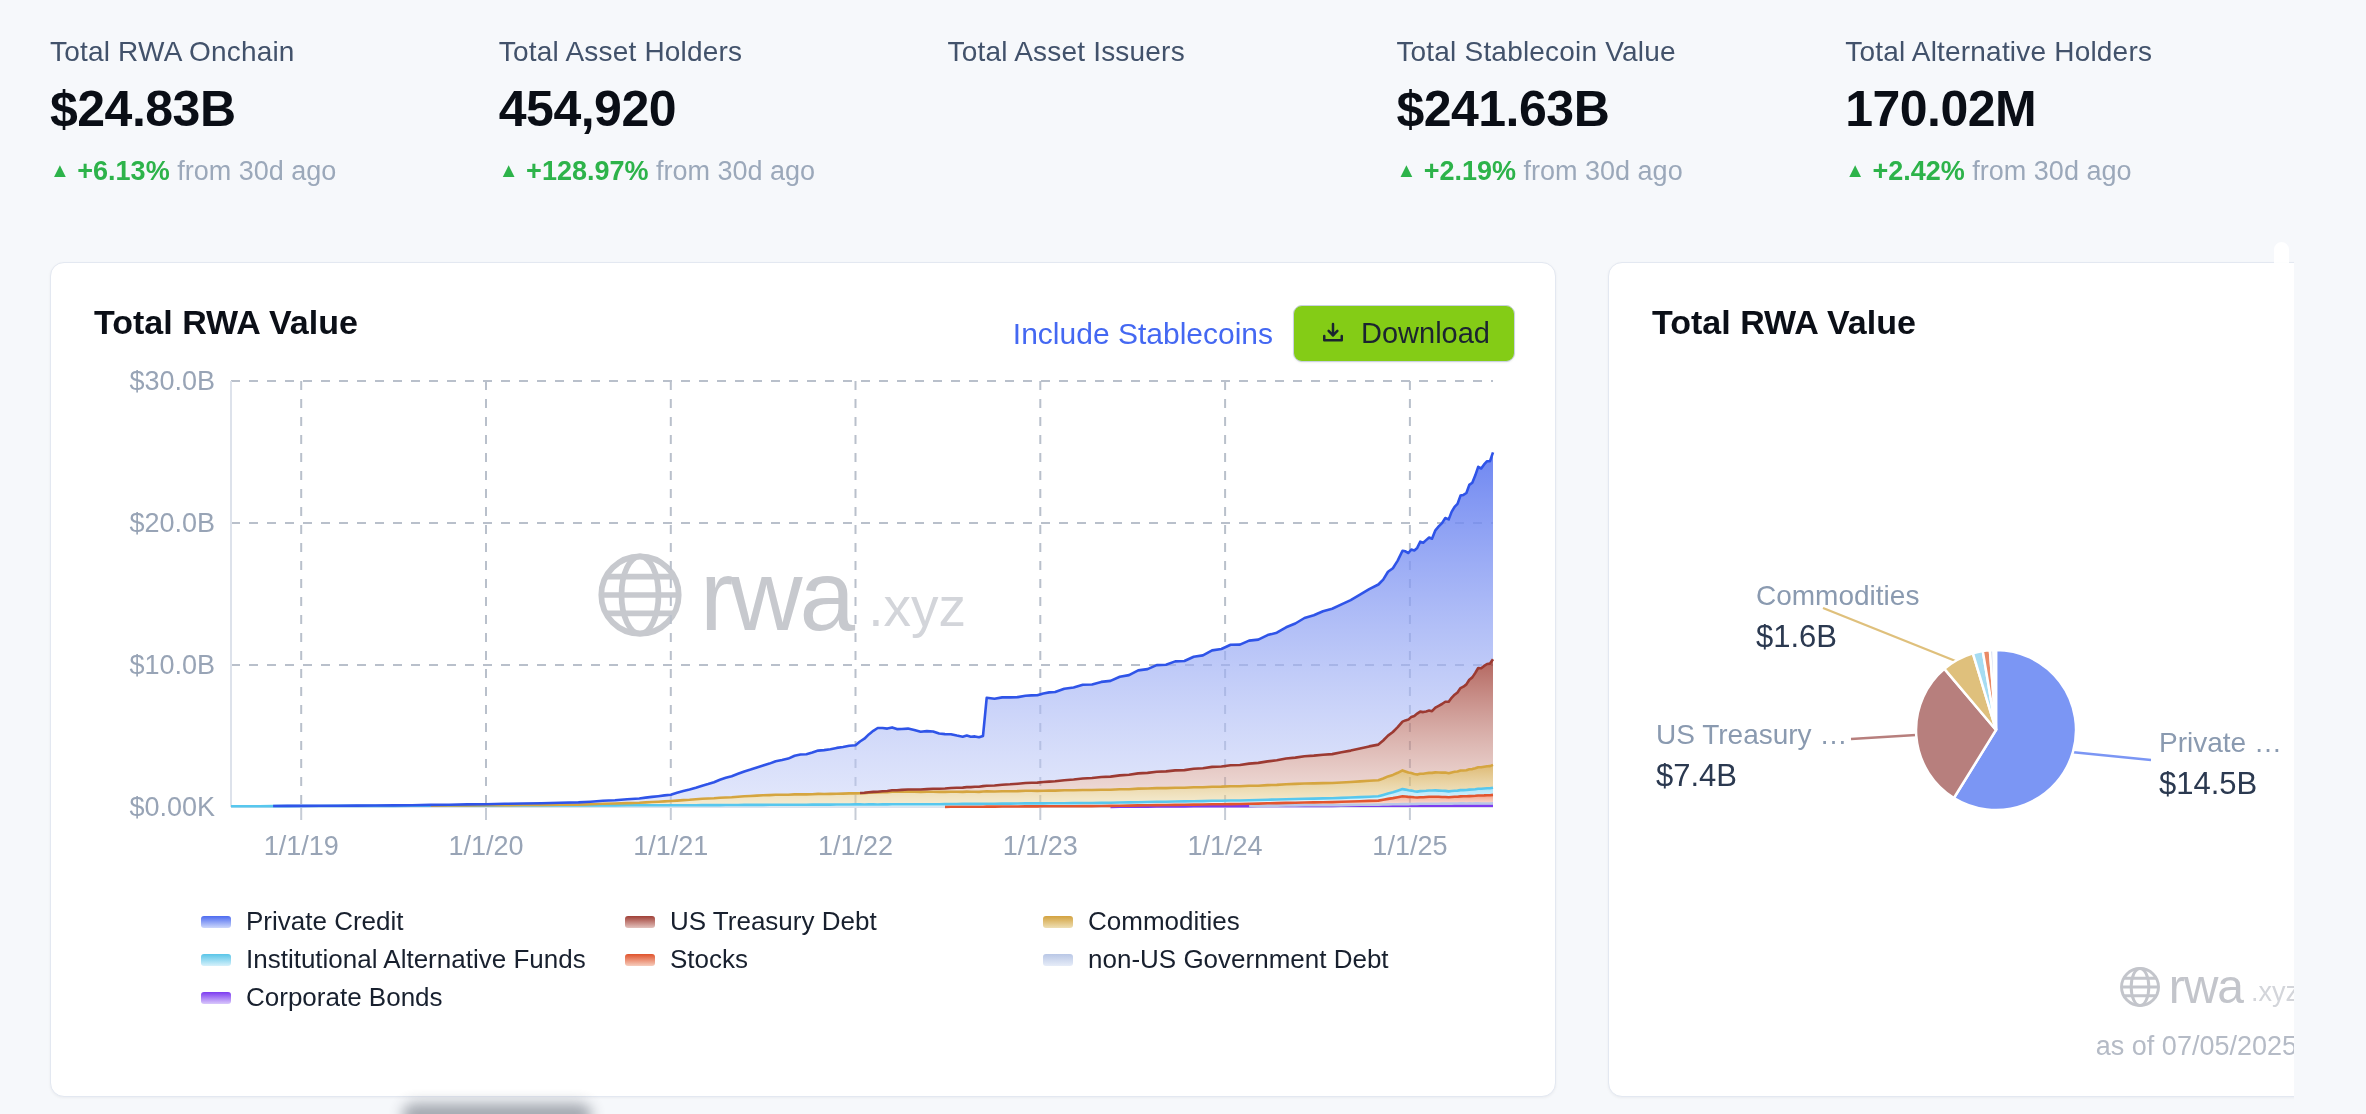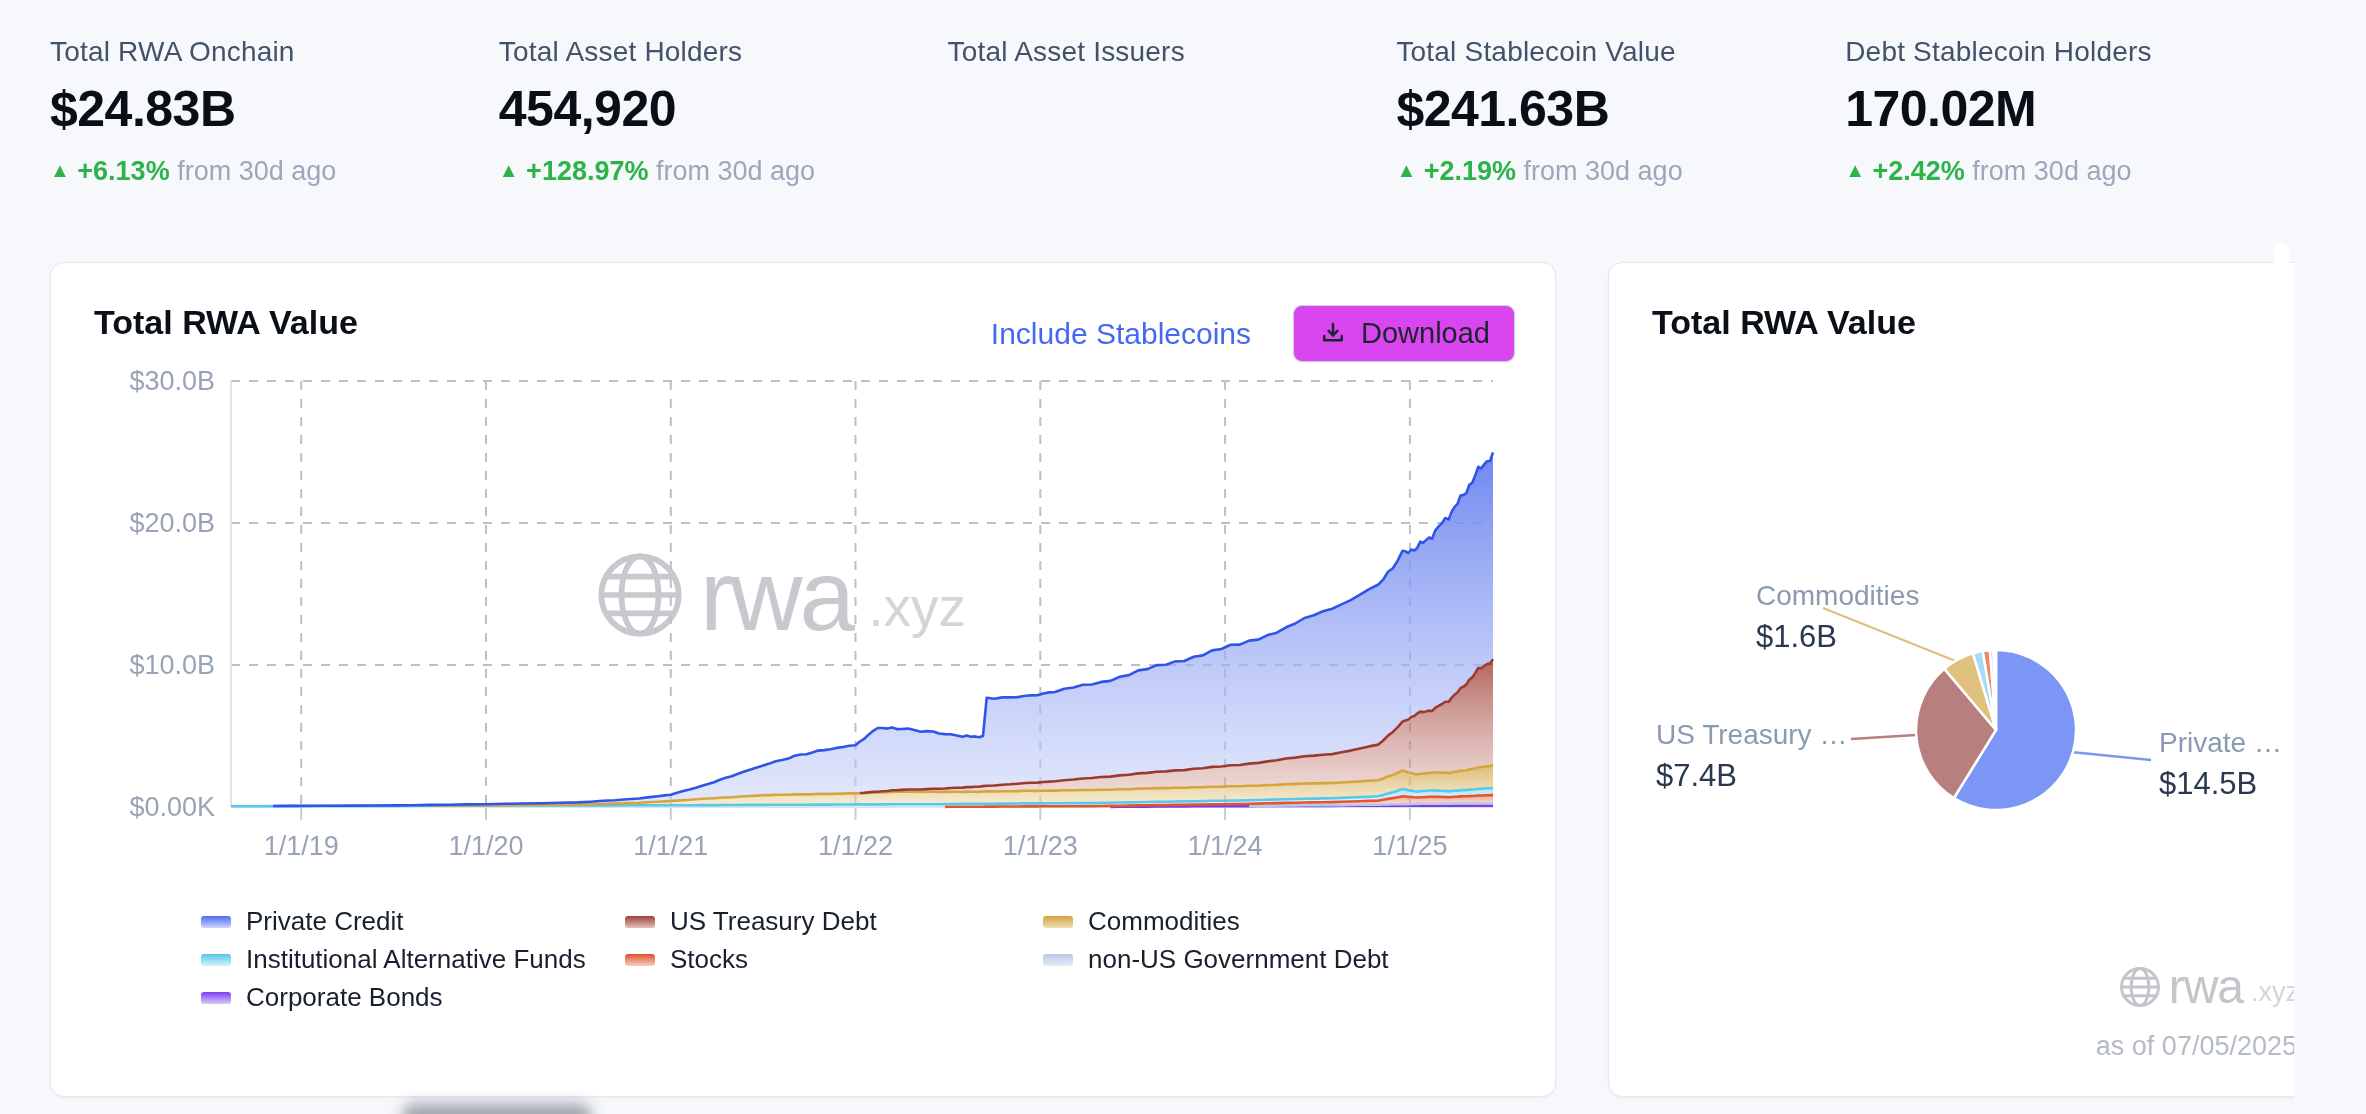--- a/index.html
+++ b/index.html
@@ -19,24 +19,24 @@
   .stat-change .muted { color:#9ba8ba; }
   
   .card {
     position:absolute; background:#fff; border:1.5px solid #e3e8f1; border-radius:14px;
     box-shadow:0 1px 3px rgba(16,24,40,.05);
   }
   .card-left  { left:50px;  top:262px; width:1506px; height:835px; }
   .card-right { left:1608px; top:262px; width:722px;  height:835px; }
   .card-title { position:absolute; left:43px; top:40px; font-size:34px; font-weight:700; color:#0b0f17; }
   
-  .actions { position:absolute; top:42px; right:40px; display:flex; align-items:center; gap:42px; }
+  .actions { position:absolute; top:42px; right:40px; display:flex; align-items:center; gap:20px; }
   .link-blue { font-size:30px; color:#4468f2; font-weight:500; cursor:pointer; white-space:nowrap; }
   .btn {
-    display:flex; align-items:center; gap:13px; background:#d946ef; border:1.5px solid #c9d2e0;
+    display:flex; align-items:center; gap:13px; background:#84cc16; border:1.5px solid #c9d2e0;
     border-radius:9px; padding:11px 24px; font-size:29px; color:#1b2430; font-weight:500;
     box-shadow:0 1px 2px rgba(16,24,40,.06); cursor:pointer;
   }
   .btn svg { width:30px; height:30px; stroke:#1b2430; }
   
   .chart-wrap { position:absolute; left:180px; top:112px; width:1262px; height:500px; }
   .chart-wrap svg { overflow:visible; }
   .gl   { stroke:#b9c0cb; stroke-width:2; stroke-dasharray:9 9; fill:none; }
   .tick { stroke:#c6ccd6; stroke-width:2; }
   .ax   { stroke:#dde2eb; stroke-width:2; fill:none; }
@@ -112,21 +112,21 @@
     <div class="stat">
       <div class="stat-label">Total Stablecoin Value</div>
       <div class="stat-value">$241.63B</div>
       <div class="stat-change">
         <span class="arrow">▲</span>
         <span class="up">+2.19%</span>
         <span class="muted">from 30d ago</span>
       </div>
     </div>
     <div class="stat">
-      <div class="stat-label">Debt Stablecoin Holders</div>
+      <div class="stat-label">Total Alternative Holders</div>
       <div class="stat-value">170.02M</div>
       <div class="stat-change">
         <span class="arrow">▲</span>
         <span class="up">+2.42%</span>
         <span class="muted">from 30d ago</span>
       </div>
     </div>
   </div>
 
   <div class="card card-left">

